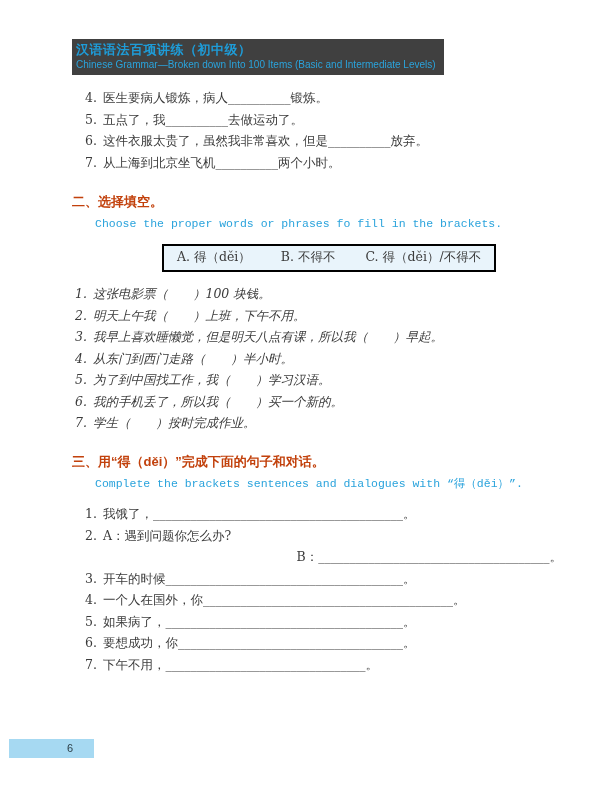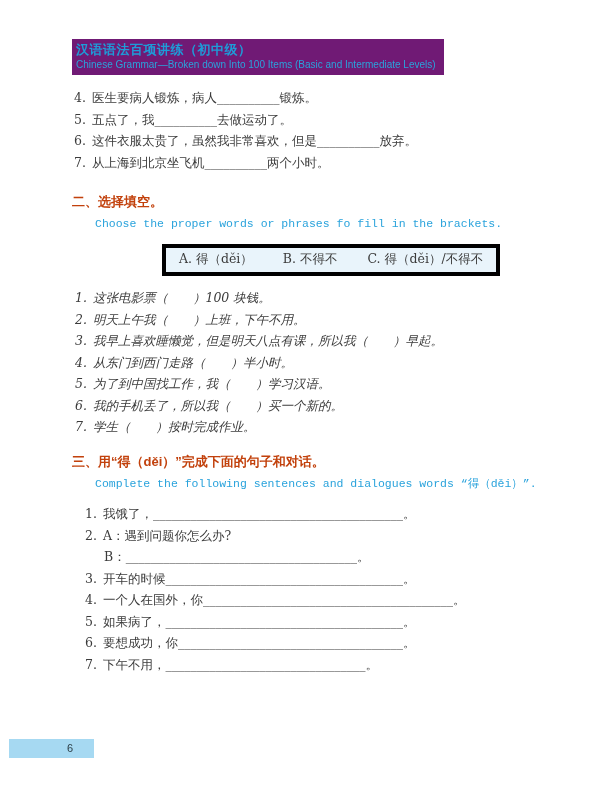--- a/index.html
+++ b/index.html
@@ -12,21 +12,21 @@
     font-family: "DejaVu Serif", serif;
     color: #3b3b3b;
     overflow: hidden;
   }
 
   
   .hdr {
     position: absolute;
     left: 72px;
     top: 39px;
-    background: #701a75;
+    background: #404040;
     padding: 3px 8px 4px 4px;
   }
   .hdr-zh {
     font-family: "Liberation Sans", sans-serif;
     font-weight: bold;
     font-size: 13px;
     letter-spacing: 0.5px;
     color: #1e9cd8;
     line-height: 16px;
   }
@@ -43,25 +43,25 @@
     font-size: 12.5px;
     line-height: 21.5px;
     white-space: nowrap;
     color: #3b3b3b;
   }
   .ex-item .num {
     display: inline-block;
     margin-right: 6px;
     font-family: "DejaVu Serif", serif;
   }
-  .ex-item .line2 { margin-left: 19px; white-space: nowrap; }
+  .ex-item .line2 { margin-left: 34px; white-space: nowrap; text-align: right; }
 
   .s1 {
     position: absolute;
-    left: 74px;
+    left: 85px;
     top: 87px;
   }
 
   .sec { position: absolute; left: 72px; width: 490px; }
   .s2 { top: 194px; }
   .s3 { top: 454px; }
 
   .sec h2 {
     font-family: "Liberation Sans", sans-serif;
     font-size: 13px;
@@ -73,21 +73,21 @@
     font-family: Liberation Mono, monospace;
     font-size: 11.5px;
     color: #2aa3dc;
     margin: 8px 0 0 23px;
     line-height: 14px;
   }
 
   .opt-box {
     display: inline-block;
     margin: 13px 0 0 90px;
-    border: 4px solid #000000;
+    border: 2px solid #000000;
     background: #e9f4fb;
     padding: 3px 13px 4px 13px;
     font-size: 12.5px;
     white-space: nowrap;
   }
   .opt-box .opt + .opt { margin-left: 26px; }
 
   .s2 .ex-list { margin: 11px 0 0 3px; font-style: italic; }
   .s3 .ex-list { margin: 12px 0 0 13px; }
 
@@ -141,21 +141,21 @@
         <li class="ex-item"><span class="num">3.</span><span class="txt">我早上喜欢睡懒觉，但是明天八点有课，所以我（　　）早起。</span></li>
         <li class="ex-item"><span class="num">4.</span><span class="txt">从东门到西门走路（　　）半小时。</span></li>
         <li class="ex-item"><span class="num">5.</span><span class="txt">为了到中国找工作，我（　　）学习汉语。</span></li>
         <li class="ex-item"><span class="num">6.</span><span class="txt">我的手机丢了，所以我（　　）买一个新的。</span></li>
         <li class="ex-item"><span class="num">7.</span><span class="txt">学生（　　）按时完成作业。</span></li>
       </ol>
   </section>
 
   <section class="sec s3">
     <h2>三、用“得（děi）”完成下面的句子和对话。</h2>
-    <p class="instr">Complete the following sentences and dialogues words “得（děi）”.</p>
+    <p class="instr">Complete the brackets sentences and dialogues with “得（děi）”.</p>
     <ol class="ex-list">
         <li class="ex-item"><span class="num">1.</span><span class="txt">我饿了，________________________________________。</span></li>
         <li class="ex-item"><span class="num">2.</span><span class="txt">A：遇到问题你怎么办?</span><div class="line2">B：_____________________________________。</div></li>
         <li class="ex-item"><span class="num">3.</span><span class="txt">开车的时候______________________________________。</span></li>
         <li class="ex-item"><span class="num">4.</span><span class="txt">一个人在国外，你________________________________________。</span></li>
         <li class="ex-item"><span class="num">5.</span><span class="txt">如果病了，______________________________________。</span></li>
         <li class="ex-item"><span class="num">6.</span><span class="txt">要想成功，你____________________________________。</span></li>
         <li class="ex-item"><span class="num">7.</span><span class="txt">下午不用，________________________________。</span></li>
       </ol>
   </section>

